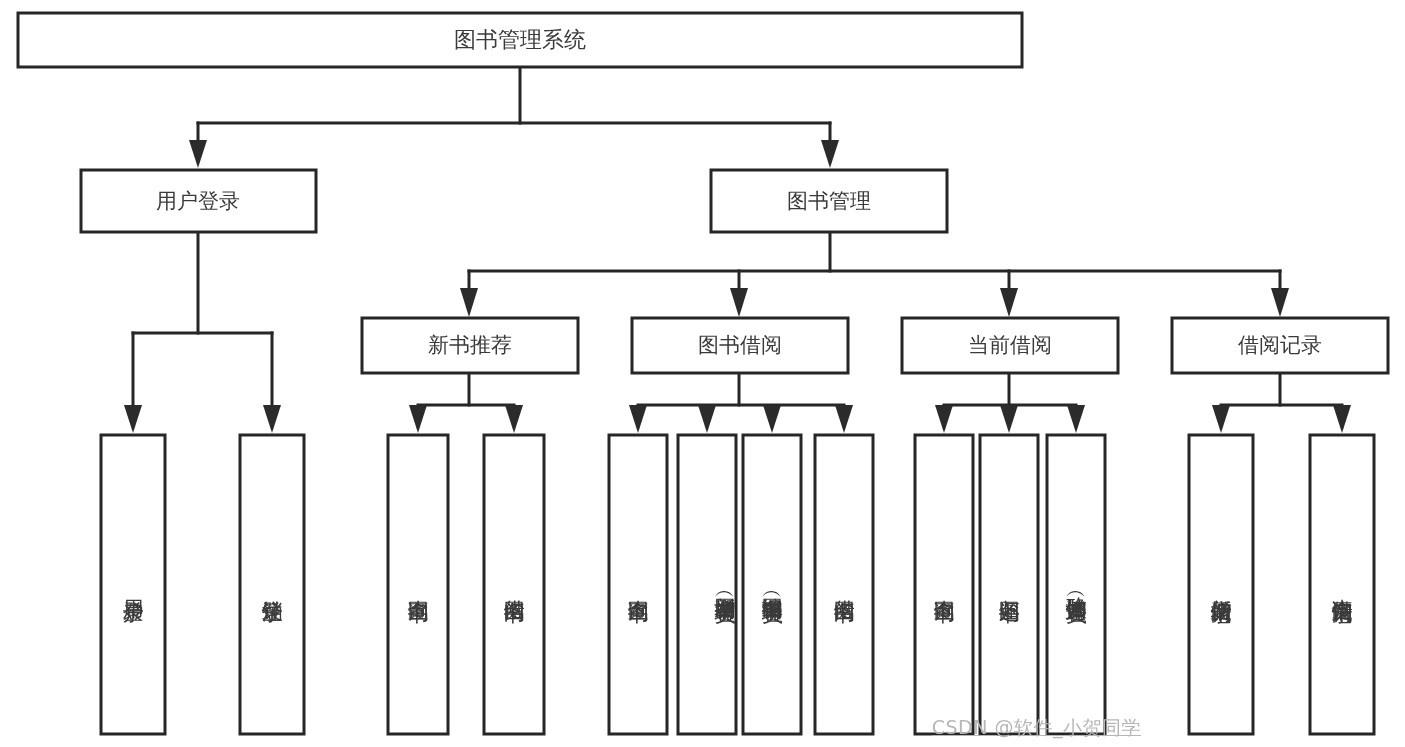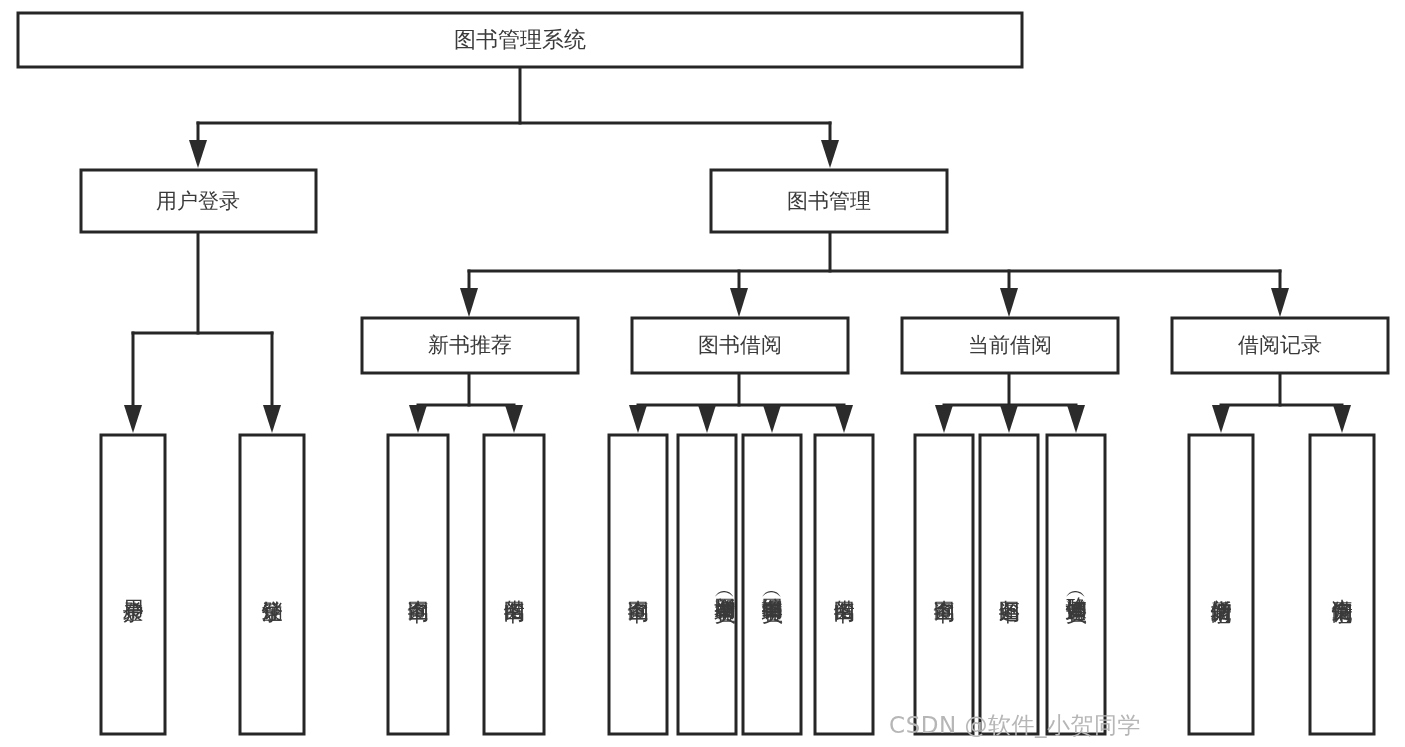--- a/index.html
+++ b/index.html
@@ -69,24 +69,25 @@
     white-space: nowrap;
     text-align: center;
     pointer-events: none;
     user-select: none;
   }
   .watermark {
     position: absolute;
     right: 14px;
     bottom: 6px;
     font-family: "DejaVu Sans", "Liberation Sans", sans-serif;
-    font-size: 23px;
+    font-size: 19px;
     color: #b6b6b6;
     letter-spacing: 0.5px;
     white-space: nowrap;
+    text-decoration: underline;
   }
 </style>
 </head>
 <body>
 
 <div id="diagram-root">
 
   <svg class="diagram" viewBox="0 0 1405 747">
 
     <g>

